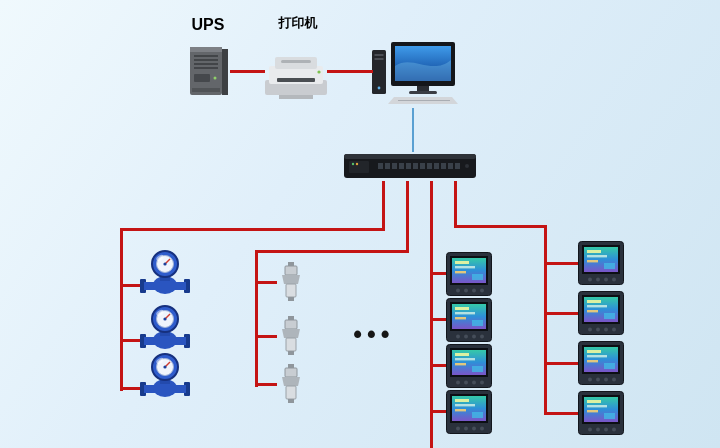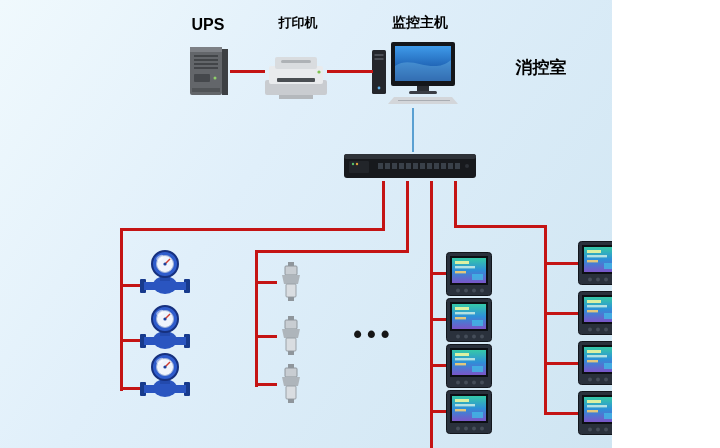--- a/index.html
+++ b/index.html
@@ -1,18 +1,18 @@
 <!DOCTYPE html>
 <html style="--wire-red: #c41414; --wire-blue: #5aa0d2;"><head>
 <meta charset="utf-8">
 <style>
   *{margin:0;padding:0;box-sizing:border-box}
   html,body{width:720px;height:448px}
   body{font-family:"Liberation Sans","DejaVu Sans",sans-serif;background:#fff}
-  #stage{position:relative;width:612px;height:448px;overflow:hidden;
+  #stage{position:relative;width:720px;height:448px;overflow:hidden;
     background:linear-gradient(125deg,#f0f9fd 0%,#e0effa 40%,#cfe5f2 100%)}
   .lbl{position:absolute;color:#000;text-align:center;white-space:nowrap}
   .dev{position:absolute;display:block}
   .wire{position:absolute;background:var(--wire-red,#c41414)}
   .wire.blue{background:var(--wire-blue,#5aa0d2)}
   .dots{position:absolute;font-weight:bold;color:#161616;font-size:25px;
     letter-spacing:5px;text-align:center;line-height:1}
   .defs-holder{position:absolute;width:0;height:0;overflow:hidden}
 </style>
 </head>
@@ -128,22 +128,20 @@
             <circle cx="20" cy="38.5" r="2"></circle>
           <circle cx="28" cy="38.5" r="2"></circle>
             <circle cx="36" cy="38.5" r="2"></circle>
         </g>
       </symbol>
     </defs>
   </svg>
 
   <div class="lbl" style="left:178px;top:16px;width:60px;font-size:16px;font-weight:600">UPS</div>
   <div class="lbl" style="left:264px;top:14px;width:68px;font-size:13px;font-weight:600">打印机</div>
-  <div class="lbl" style="left:378px;top:14px;width:84px;font-size:14px;font-weight:600">监控主机</div>
-  <div class="lbl" style="left:508px;top:56px;width:66px;font-size:17px;font-weight:600">消控室</div>
 
   <svg class="dev" style="left:183px;top:44px;width:50px;height:54px">
       <use href="#sym-ups"></use>
     </svg>
   <svg class="dev" style="left:263px;top:52px;width:66px;height:48px">
       <use href="#sym-printer"></use>
     </svg>
   <svg class="dev" style="left:372px;top:42px;width:90px;height:64px">
       <use href="#sym-computer"></use>
     </svg>

